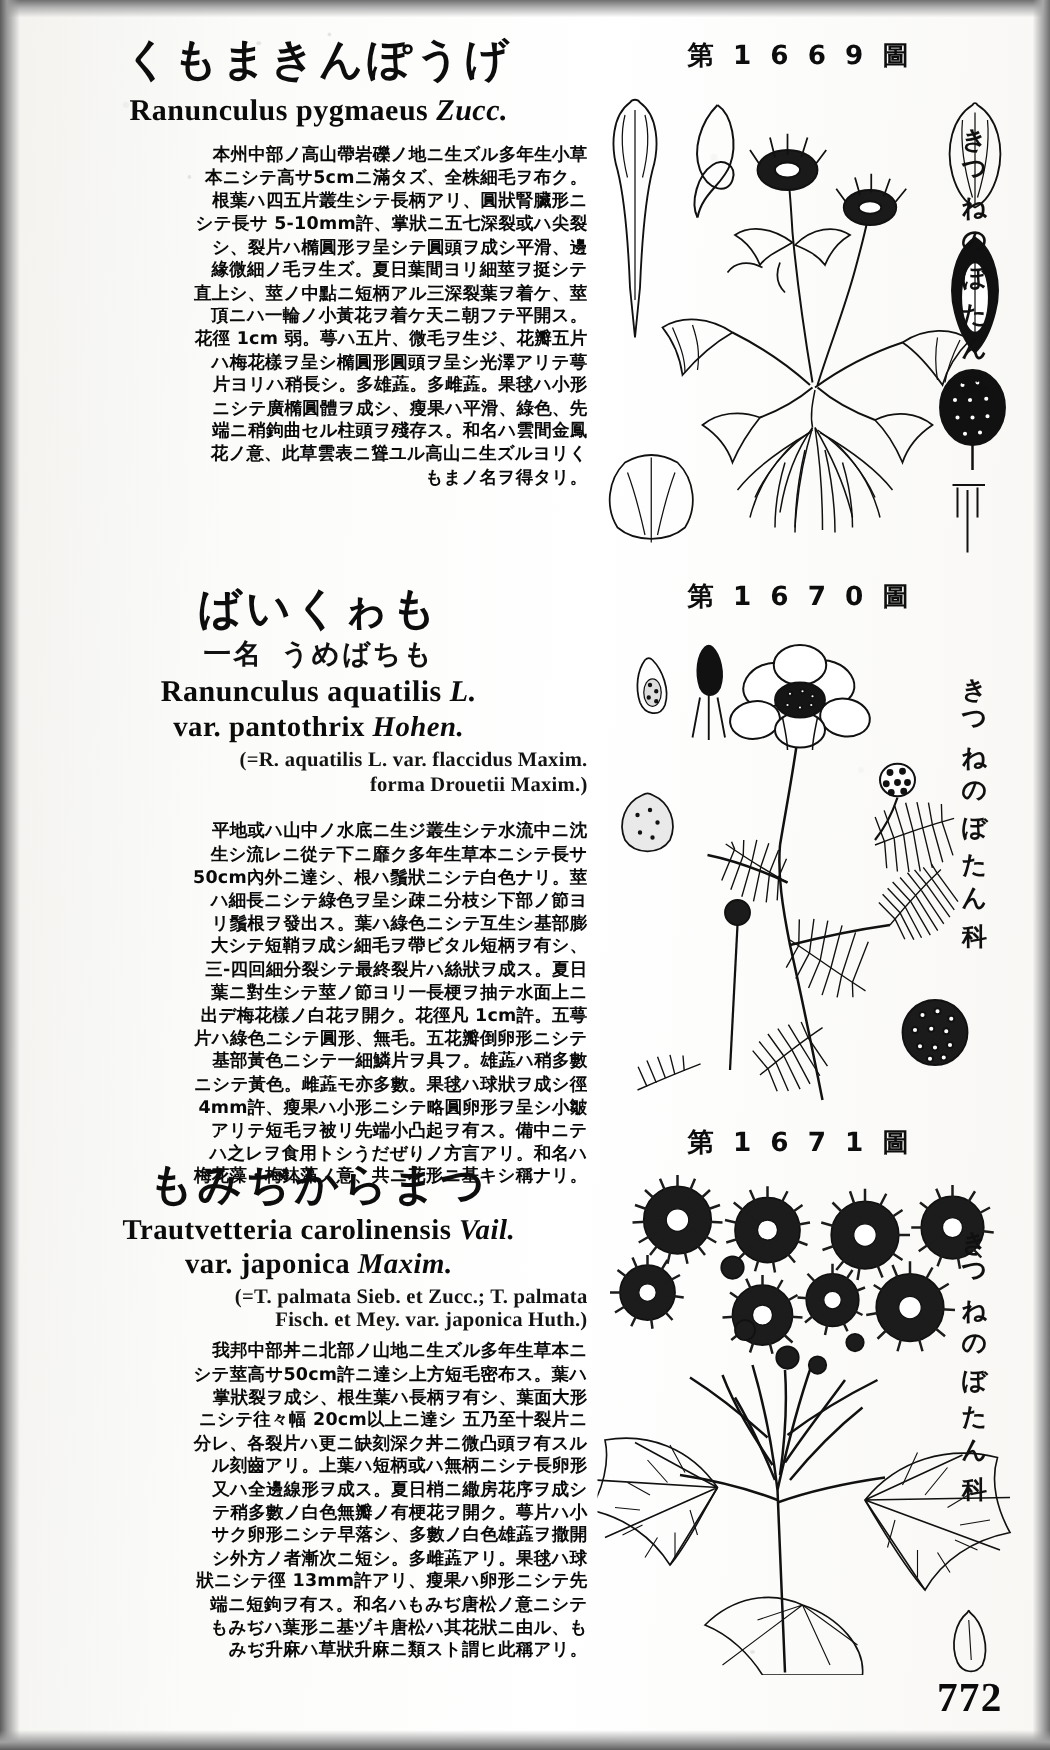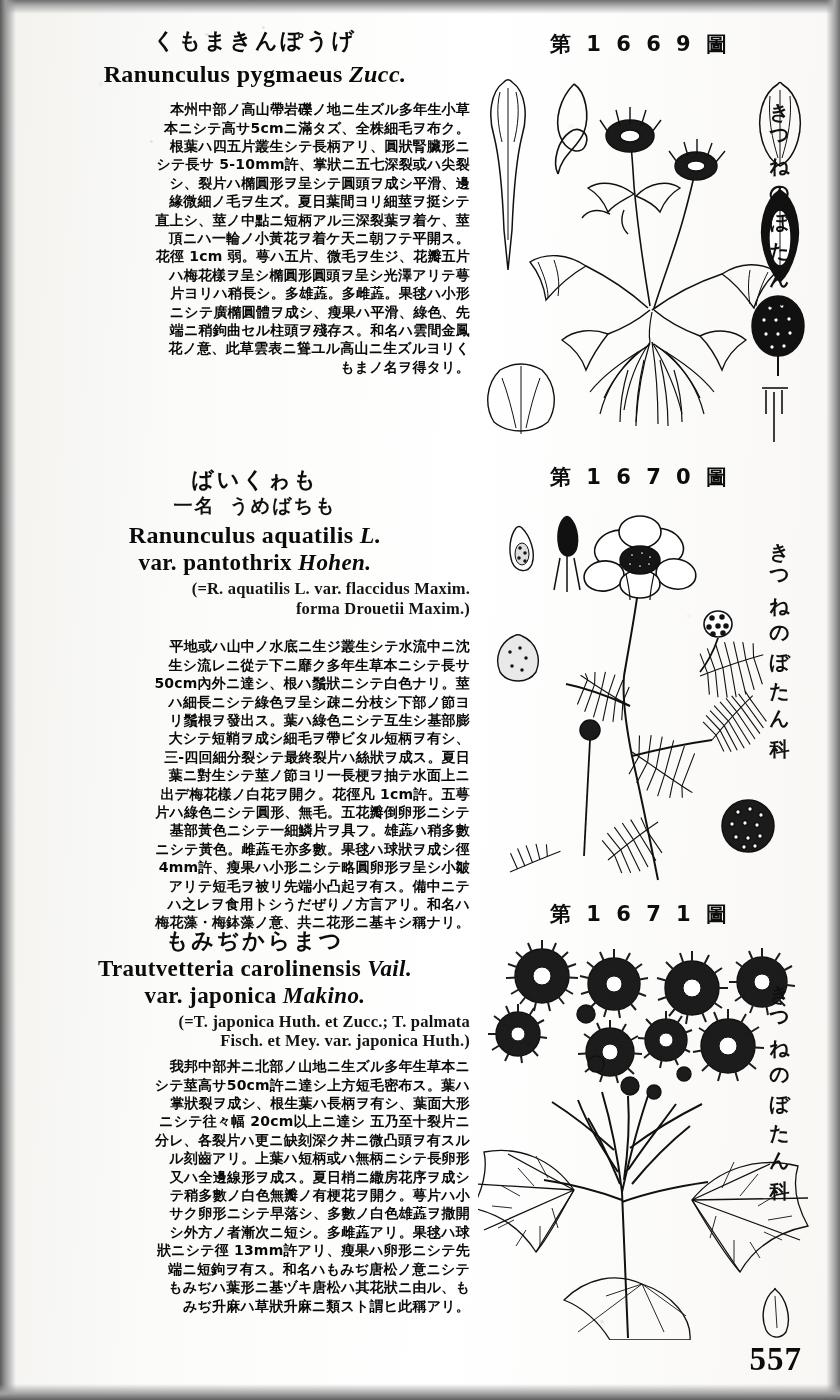--- a/index.html
+++ b/index.html
@@ -33,30 +33,30 @@
 
   .col-text { position:absolute; left:40px; top:0; width:430px; height:1400px; }
   .col-fig  { position:absolute; left:470px; top:0; width:370px; height:1020px;text-decoration:underline; }
 
   .entry { position:absolute; width:430px; }
 
   .jp-name {
     text-align:center;
     font-family:"DejaVu Sans", sans-serif;
     font-weight:700;
-    font-size:22px;
+    font-size:35px;
     letter-spacing:3px;
     color:#0d0d0d;
     line-height:1.15;
   }
   .jp-alias {
     text-align:center;
     font-family:"DejaVu Sans", sans-serif;
     font-weight:700;
-    font-size:19px;
+    font-size:22px;
     letter-spacing:2px;
     color:#111;
     margin-top:1px;
   }
   .jp-alias .alias-tag { margin-right:14px; }
 
   .sci {
     text-align:center;
     font-family:"Liberation Serif", serif;
     font-size:24px;
@@ -206,23 +206,23 @@
     </div>
 
     <div class="entry" style="top:928px;">
       <div class="jp-name">もみぢからまつ</div>
       <div class="sci sci-2" style="margin-top:3px;">
         <span>Trautvetteria carolinensis</span>
         <span class="auth">Vail.</span>
       </div>
       <div class="sci sci-2">
         <span>var. japonica</span>
-        <span class="auth">Makino.</span>
+        <span class="auth">Maxim.</span>
       </div>
-      <div class="syn" style="margin-top:2px;">(=T. japonica Huth. et Zucc.; T. palmata</div>
+      <div class="syn" style="margin-top:2px;">(=T. palmata Sieb. et Zucc.; T. palmata</div>
       <div class="syn">Fisch. et Mey. var. japonica Huth.)</div>
       <div class="body-jp" style="margin-top:6px;">我邦中部丼ニ北部ノ山地ニ生ズル多年生草本ニ
 シテ莖高サ50cm許ニ達シ上方短毛密布ス。葉ハ
 掌狀裂ヲ成シ、根生葉ハ長柄ヲ有シ、葉面大形
 ニシテ往々幅 20cm以上ニ達シ 五乃至十裂片ニ
 分レ、各裂片ハ更ニ缺刻深ク丼ニ微凸頭ヲ有スル
 ル刻齒アリ。上葉ハ短柄或ハ無柄ニシテ長卵形
 又ハ全邊線形ヲ成ス。夏日梢ニ繖房花序ヲ成シ
 テ稍多數ノ白色無瓣ノ有梗花ヲ開ク。萼片ハ小
 サク卵形ニシテ早落シ、多數ノ白色雄蕋ヲ撒開
@@ -573,15 +573,15 @@
         </g>
       </svg>
     </div>
 
     <div class="fam-vert" style="left:300px; top:88px;">きつねのぼたん科</div>
     <div class="fam-vert" style="left:300px; top:528px;">きつねのぼたん科</div>
     <div class="fam-vert" style="left:300px; top:970px;">きつねのぼたん科</div>
 
   </div>
 
-  <div class="page-no">557</div>
+  <div class="page-no">772</div>
 
 </div>
 
 </body></html>

